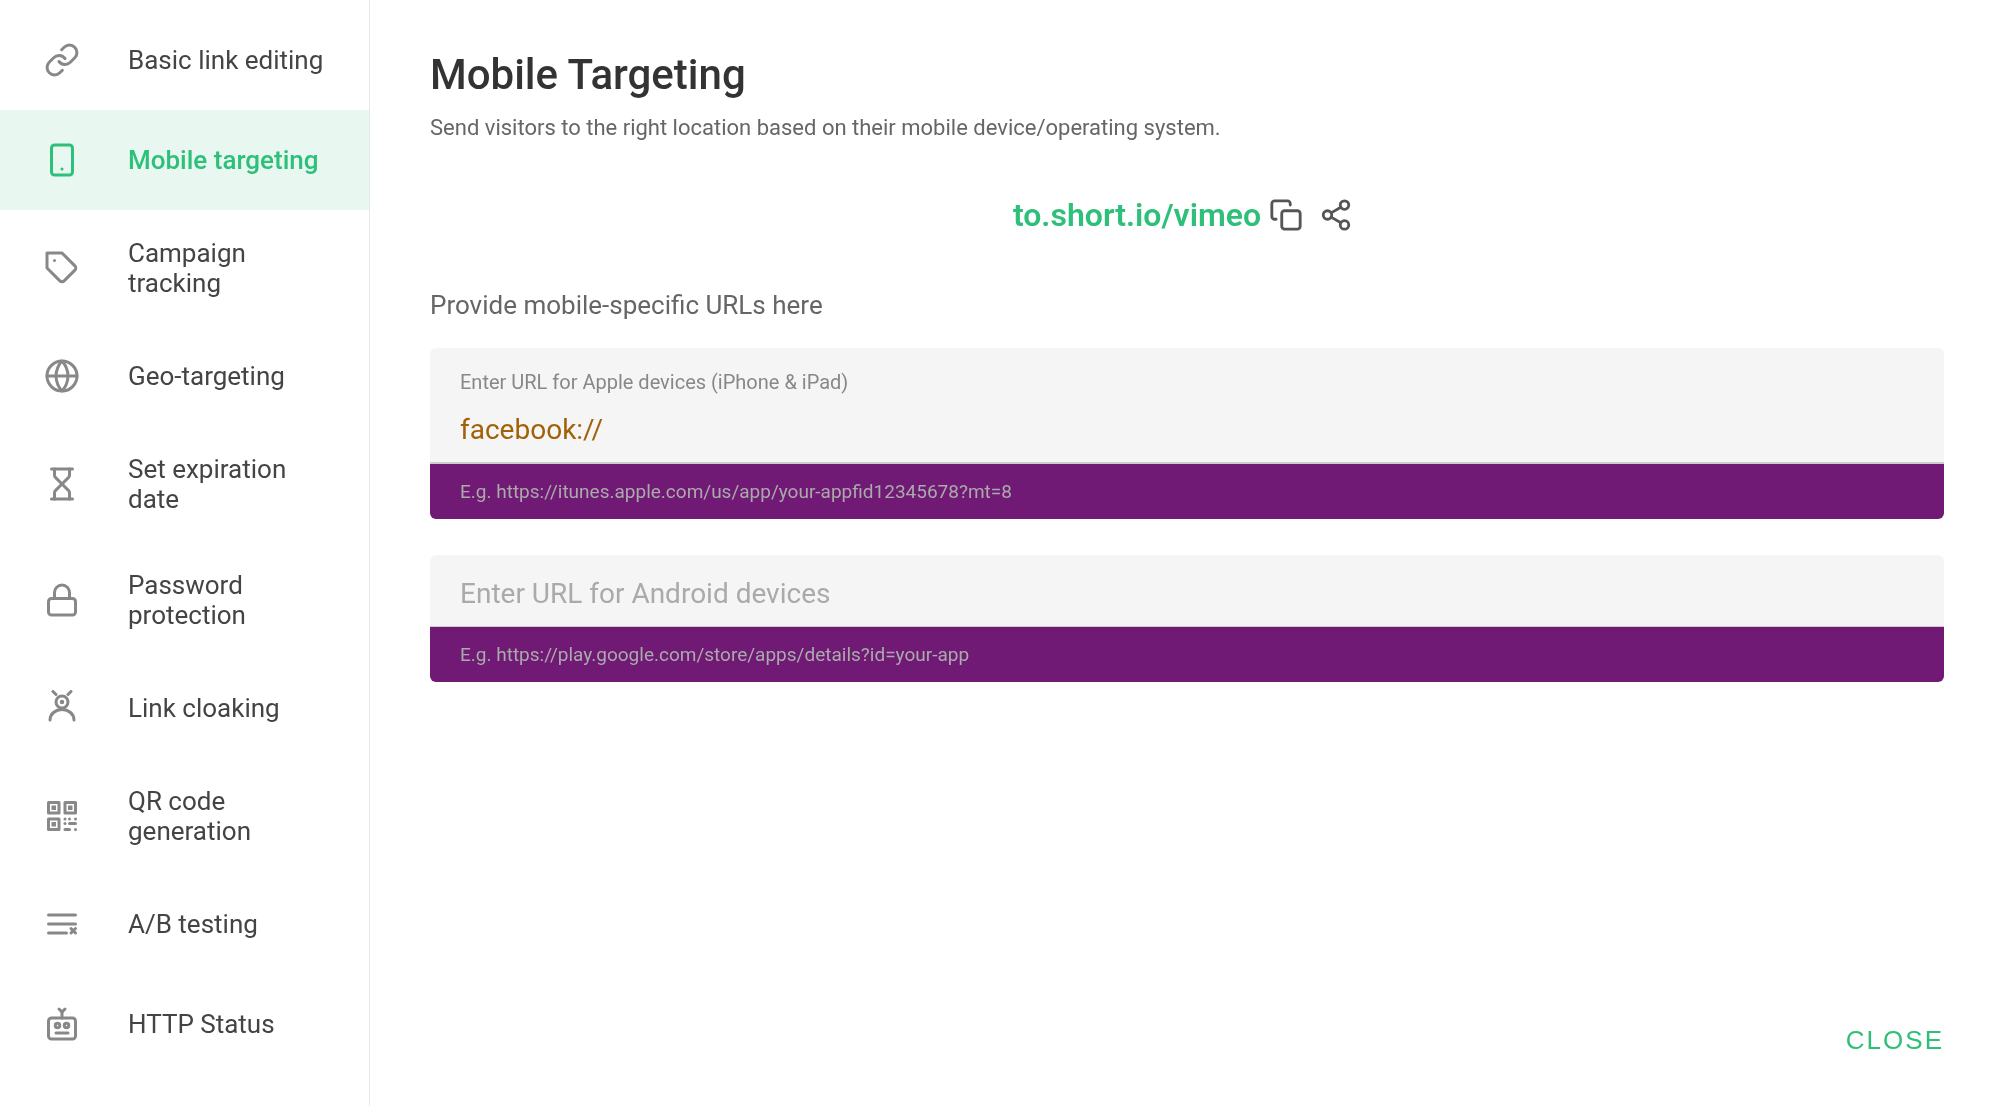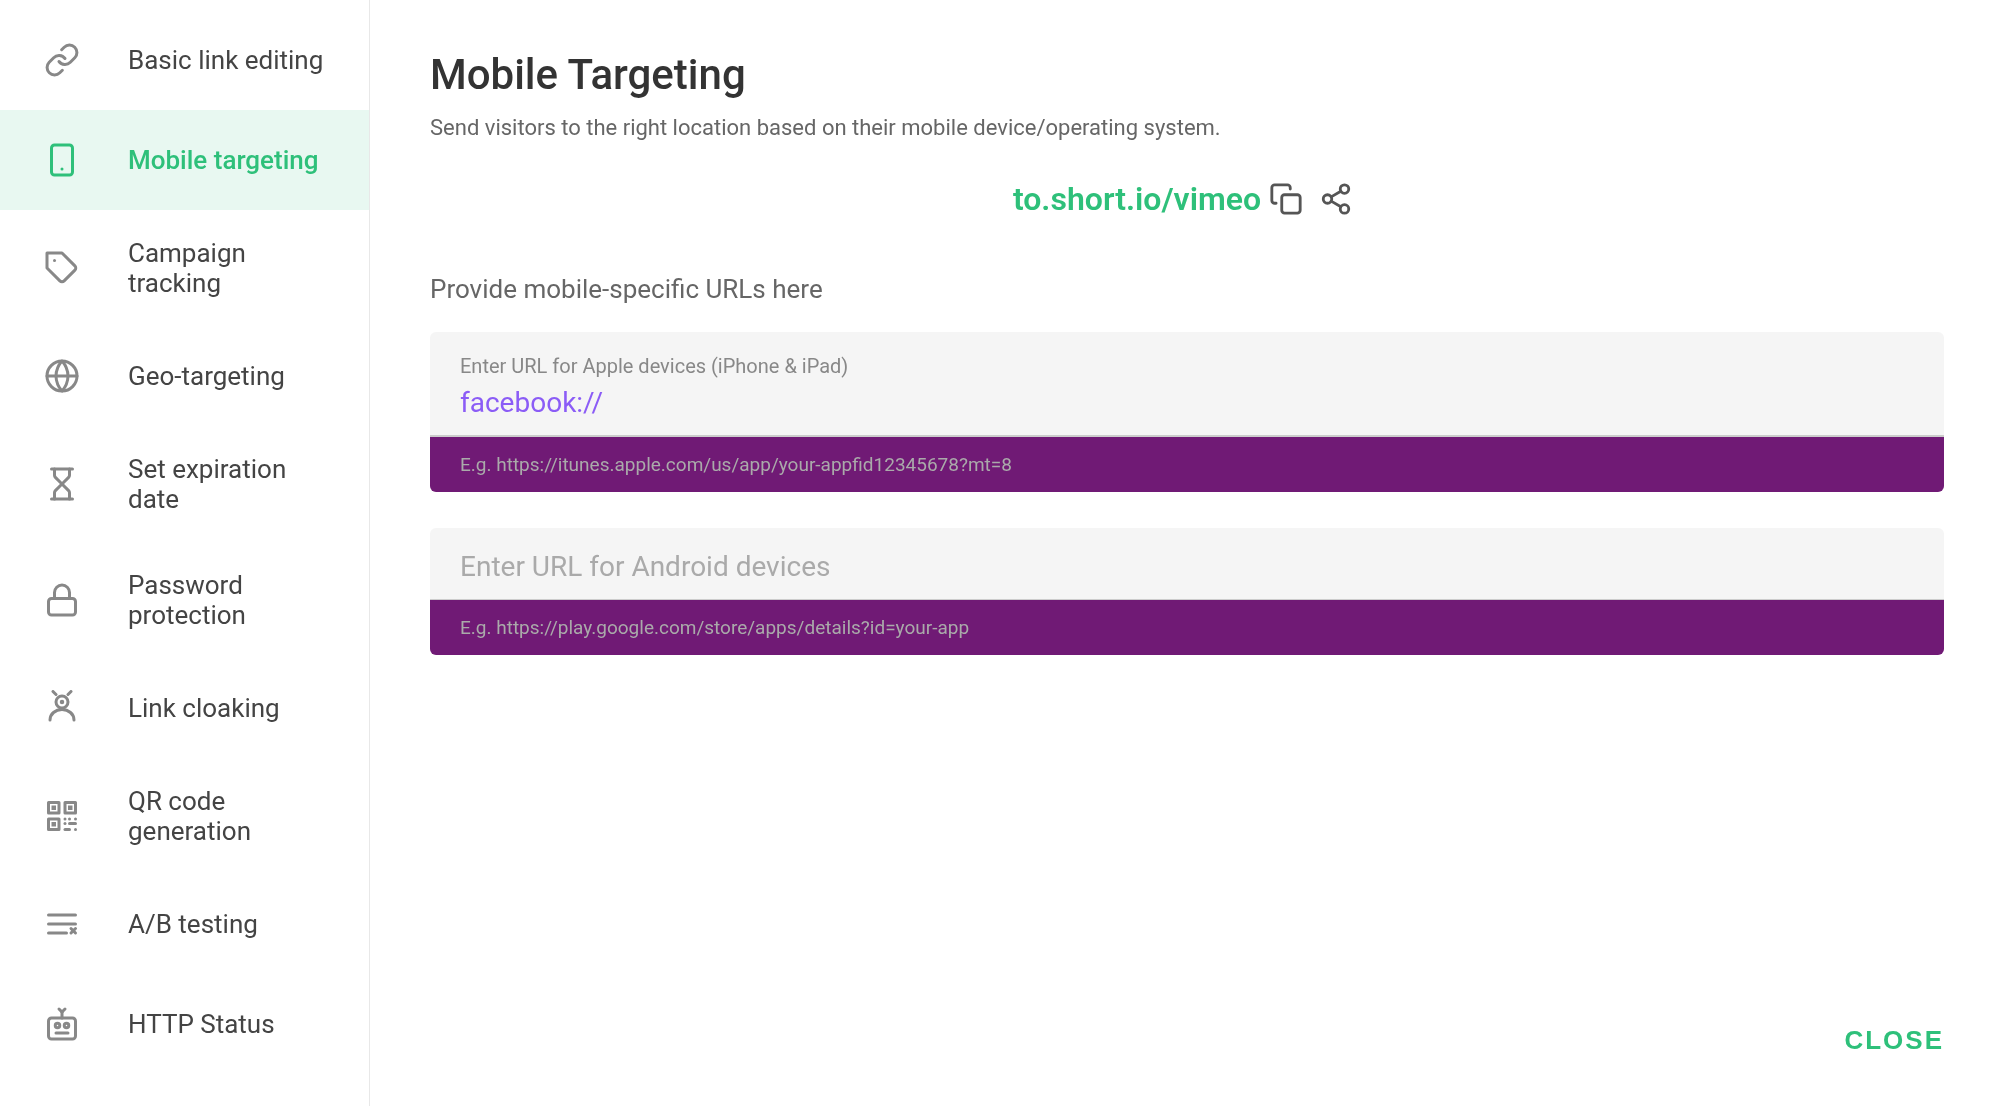--- a/index.html
+++ b/index.html
@@ -77,21 +77,21 @@
     .page-title {
       font-size: 42px;
       font-weight: 500;
       color: #333;
       margin-bottom: 16px;
     }
 
     .page-subtitle {
       font-size: 22px;
       color: #666;
-      margin-bottom: 34px;
+      margin-bottom: 50px;
     }
 
     .short-url-bar {
       display: flex;
       align-items: center;
       margin-bottom: 50px;
       justify-content: center;
     }
 
     .short-url-link {
@@ -137,23 +137,24 @@
       margin-bottom: 8px;
       display: block;
     }
 
     .url-input-group input {
       width: 100%;
       background: transparent;
       border: none;
       outline: none;
       font-size: 28px;
-      color: #8b5cf6;
+      color: #a16207;
       padding-bottom: 16px;
       font-family: inherit;
+      margin-top: 11px;
     }
 
     .url-input-group input::placeholder {
       color: #aaa;
       font-size: 28px;
     }
 
     .input-divider {
       height: 1.5px;
       background: #ccc;
@@ -190,21 +191,21 @@
       font-size: 28px;
     }
 
     .close-btn {
       position: absolute;
       bottom: 50px;
       right: 60px;
       background: none;
       border: none;
       font-size: 26px;
-      font-weight: 700;
+      font-weight: 400;
       color: #2ec07a;
       letter-spacing: 2px;
       cursor: pointer;
       text-transform: uppercase;
     }
   </style>
 </head>
 <body>
 
 <div class="sidebar">

